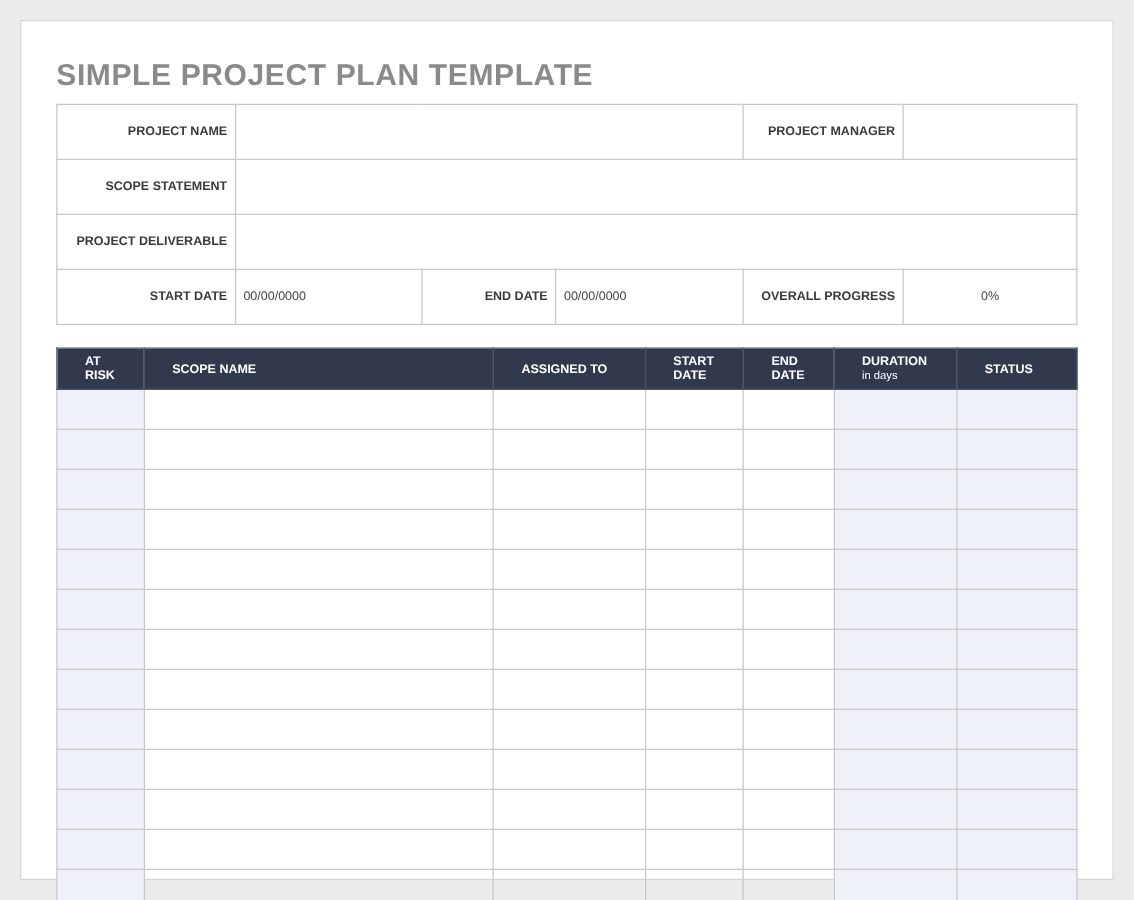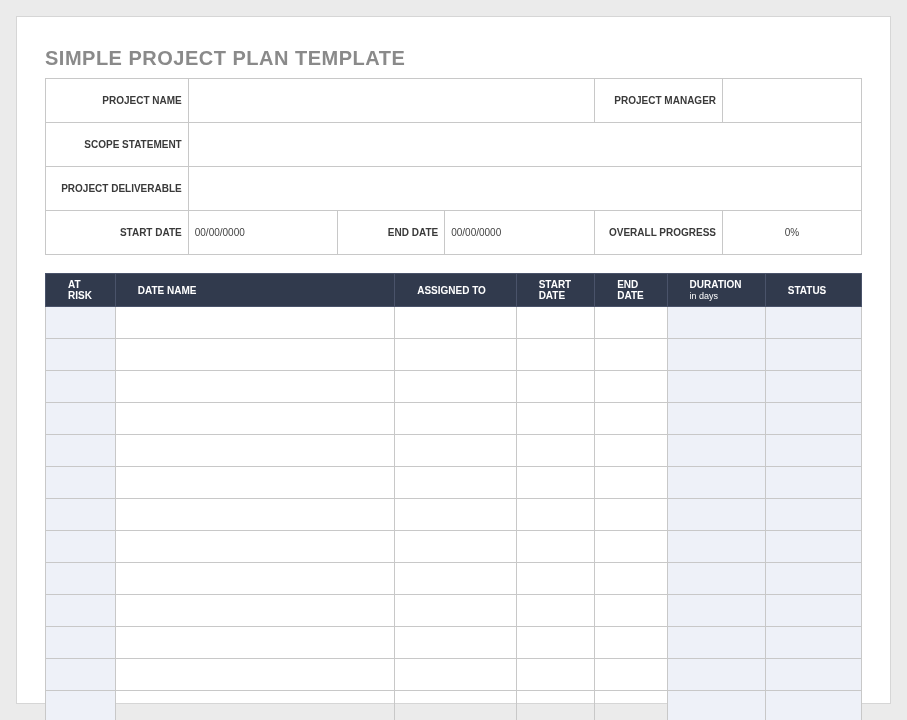--- a/index.html
+++ b/index.html
@@ -11,21 +11,21 @@
   padding: 16px;
 }
 .page {
   background: #ffffff;
   width: 100%;
   height: 100%;
   border: 1px solid #d6d6d6;
   padding: 30px 28px;
 }
 .title {
-  font-size: 20px;
+  font-size: 24px;
   font-weight: 700;
   color: #8a8a8a;
   letter-spacing: 0.5px;
   margin-bottom: 8px;
 }
 .meta-table {
   width: 100%;
   border-collapse: collapse;
   font-size: 10px;
   margin-bottom: 18px;
@@ -117,21 +117,21 @@
       <td class="meta-label">OVERALL PROGRESS</td>
       <td class="meta-value progress">0%</td>
     </tr>
   </tbody>
     </table>
 
   <table class="tasks-table">
     <thead>
       <tr>
         <th class="th-risk"><span>AT RISK</span></th>
-        <th class="th-task">DATE NAME</th>
+        <th class="th-task">SCOPE NAME</th>
         <th class="th-assigned">ASSIGNED TO</th>
         <th class="th-start">START DATE</th>
         <th class="th-end">END DATE</th>
         <th class="th-duration">
           <span>DURATION</span><br>
           <span class="sub">in days</span>
         </th>
         <th class="th-status">STATUS</th>
       </tr>
     </thead>

